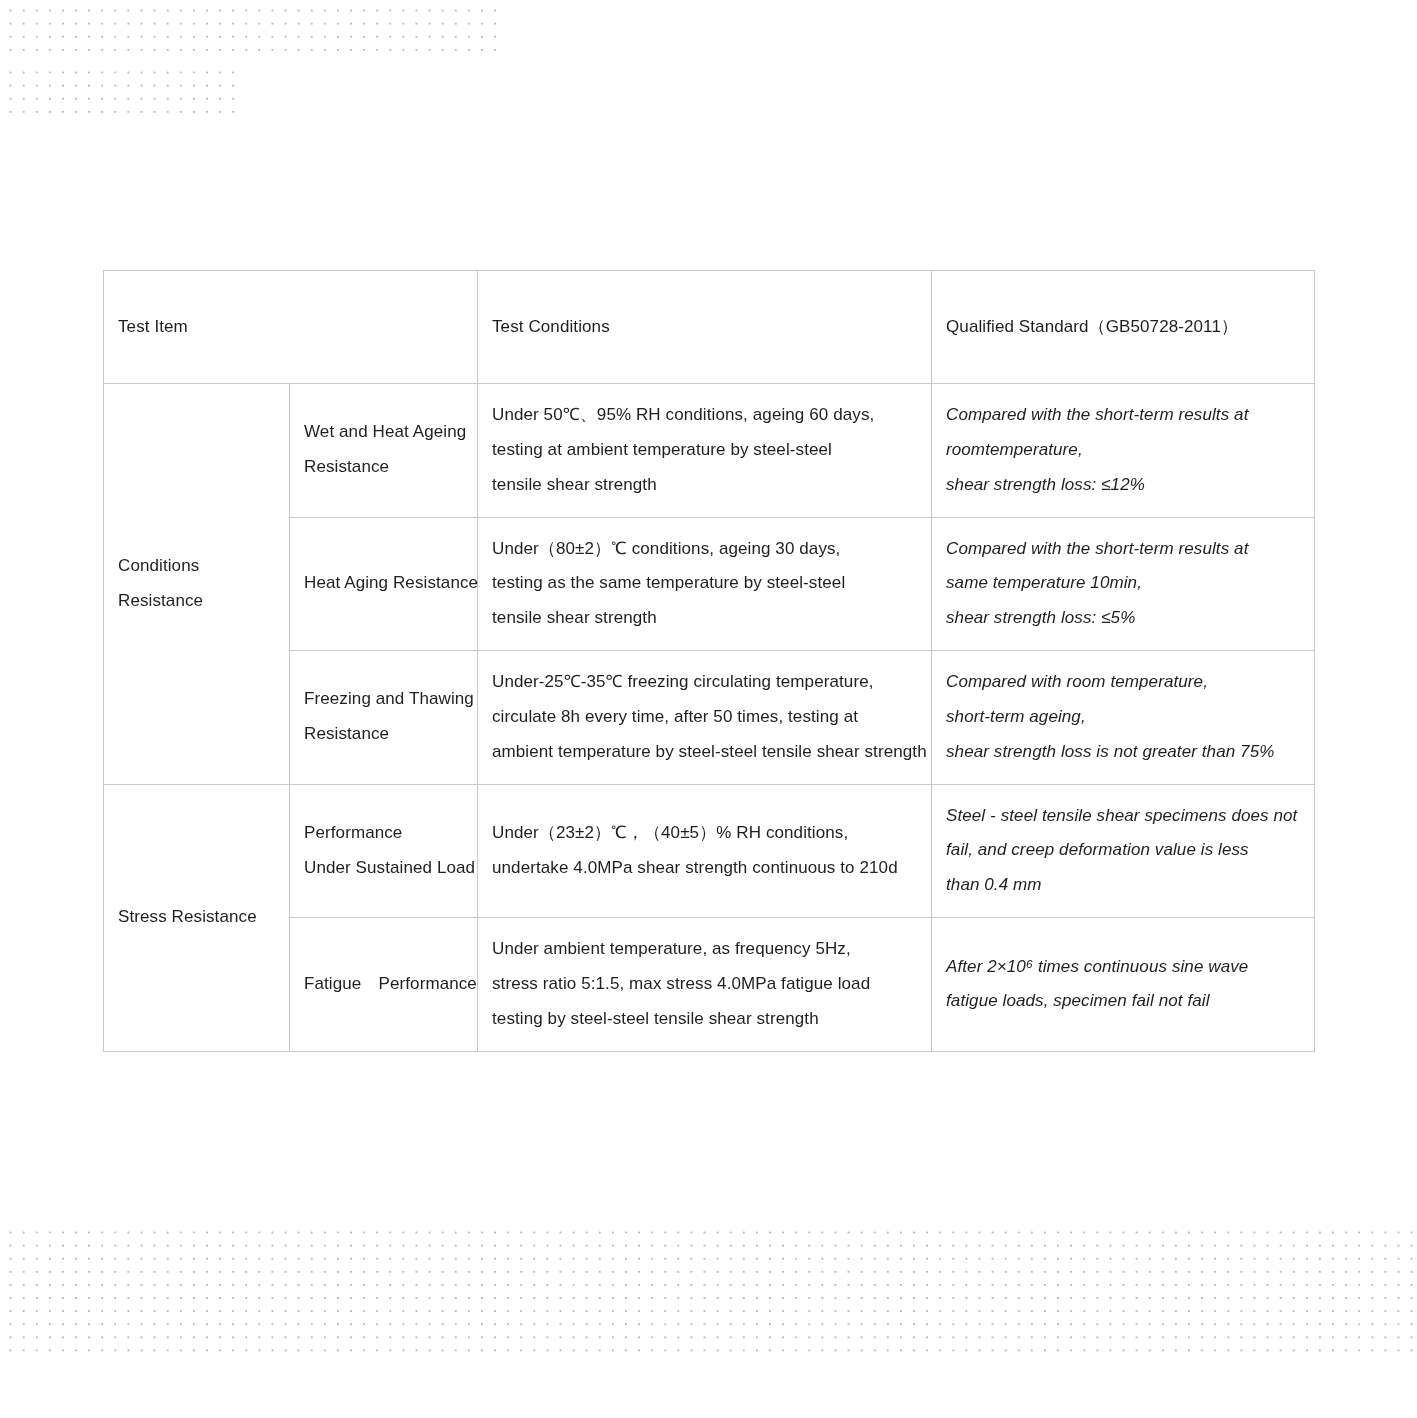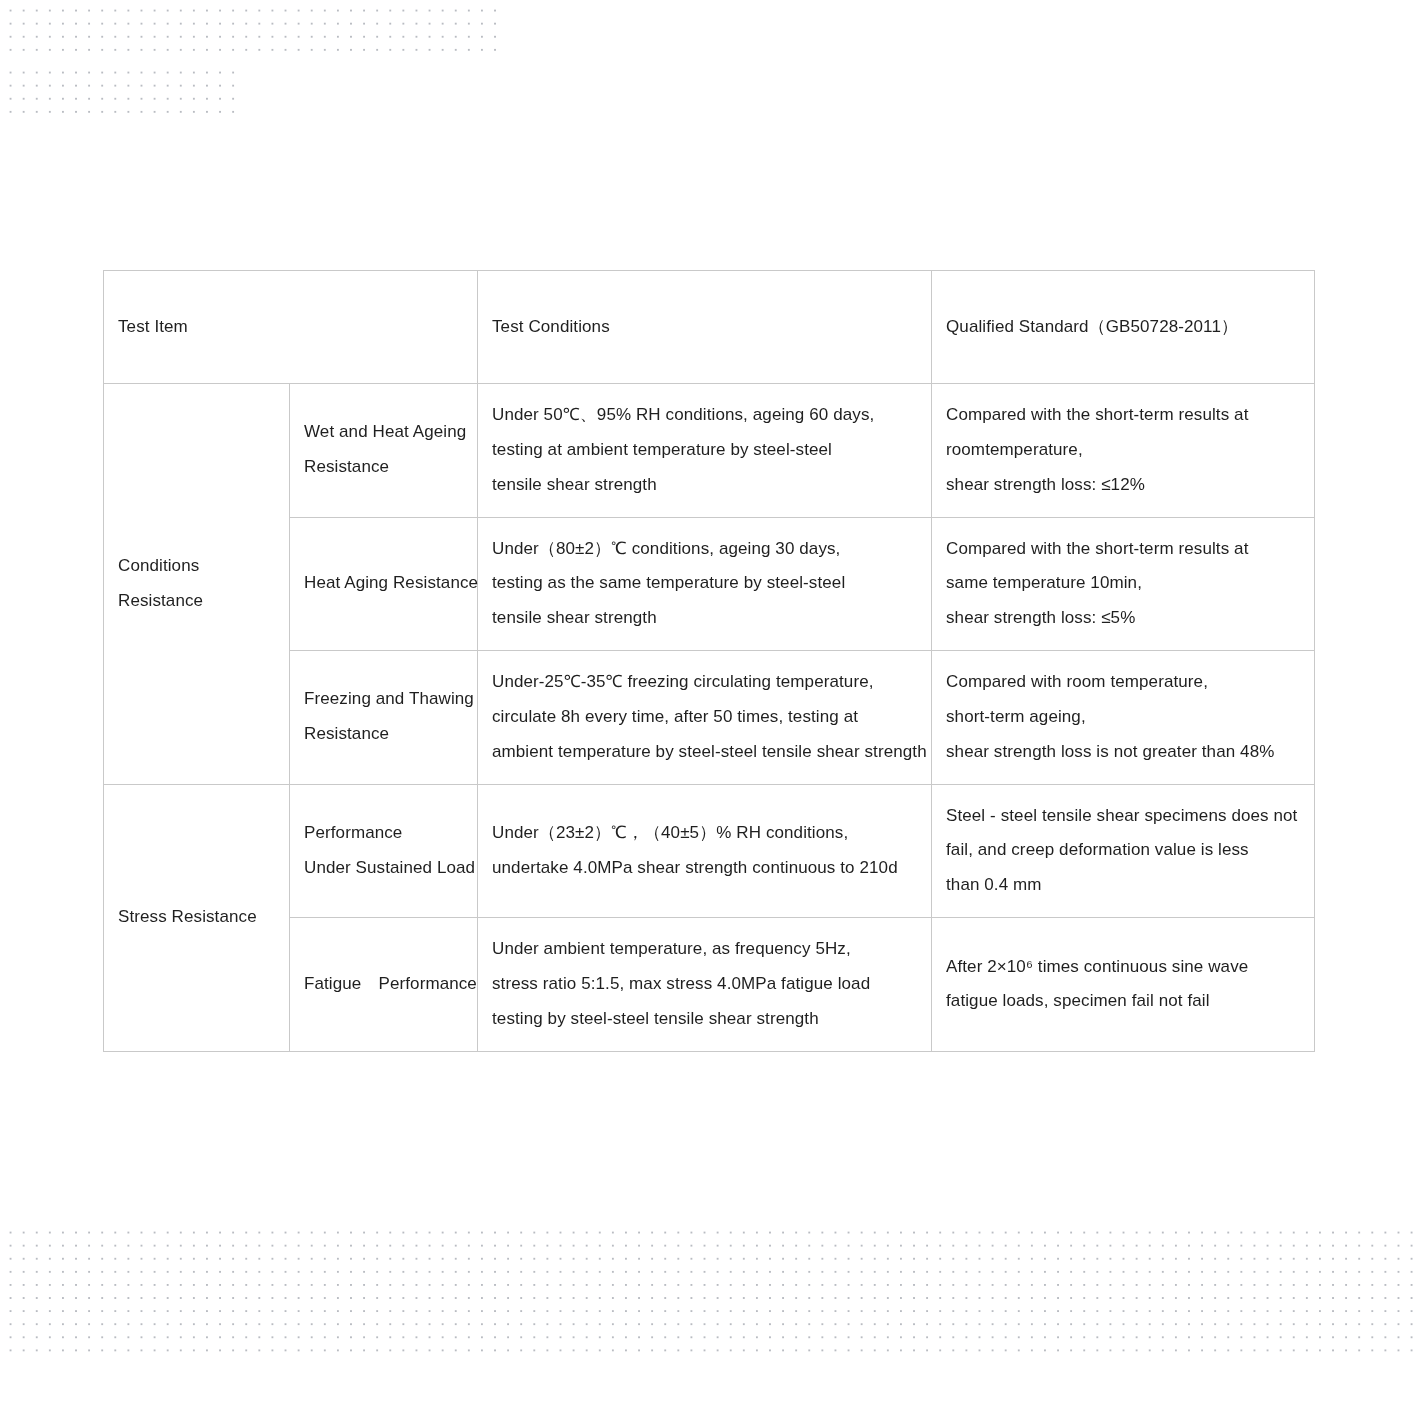--- a/index.html
+++ b/index.html
@@ -70,20 +70,21 @@
     vertical-align: middle;
     padding-left: 14px;
   }
   td.cond-cell {
     vertical-align: middle;
     padding-left: 14px;
   }
   td.std-cell {
     vertical-align: middle;
     padding-left: 26px;
+    font-style: italic;
   }
 
   .line { display: block; white-space: nowrap; }
   .cond-cell .line, .std-cell .line { white-space: nowrap; }
 </style>
 </head>
 <body>
 
 <div class="dots" id="dots-top-wide"></div>
 <div class="dots" id="dots-top-narrow"></div>
@@ -143,21 +144,21 @@
         <span class="line">Resistance</span>
       </td>
       <td class="cond-cell">
         <span class="line">Under-25℃-35℃ freezing circulating temperature,</span>
         <span class="line">circulate 8h every time, after 50 times, testing at</span>
         <span class="line">ambient temperature by steel-steel tensile shear strength</span>
       </td>
       <td class="std-cell">
         <span class="line">Compared with room temperature,</span>
         <span class="line">short-term ageing,</span>
-        <span class="line">shear strength loss is not greater than 48%</span>
+        <span class="line">shear strength loss is not greater than 75%</span>
       </td>
     </tr>
 
     <tr>
       <td class="group-cell" rowspan="2">Stress Resistance</td>
       <td class="item-cell">
         <span class="line">Performance</span>
         <span class="line">Under Sustained Load</span>
       </td>
       <td class="cond-cell">

